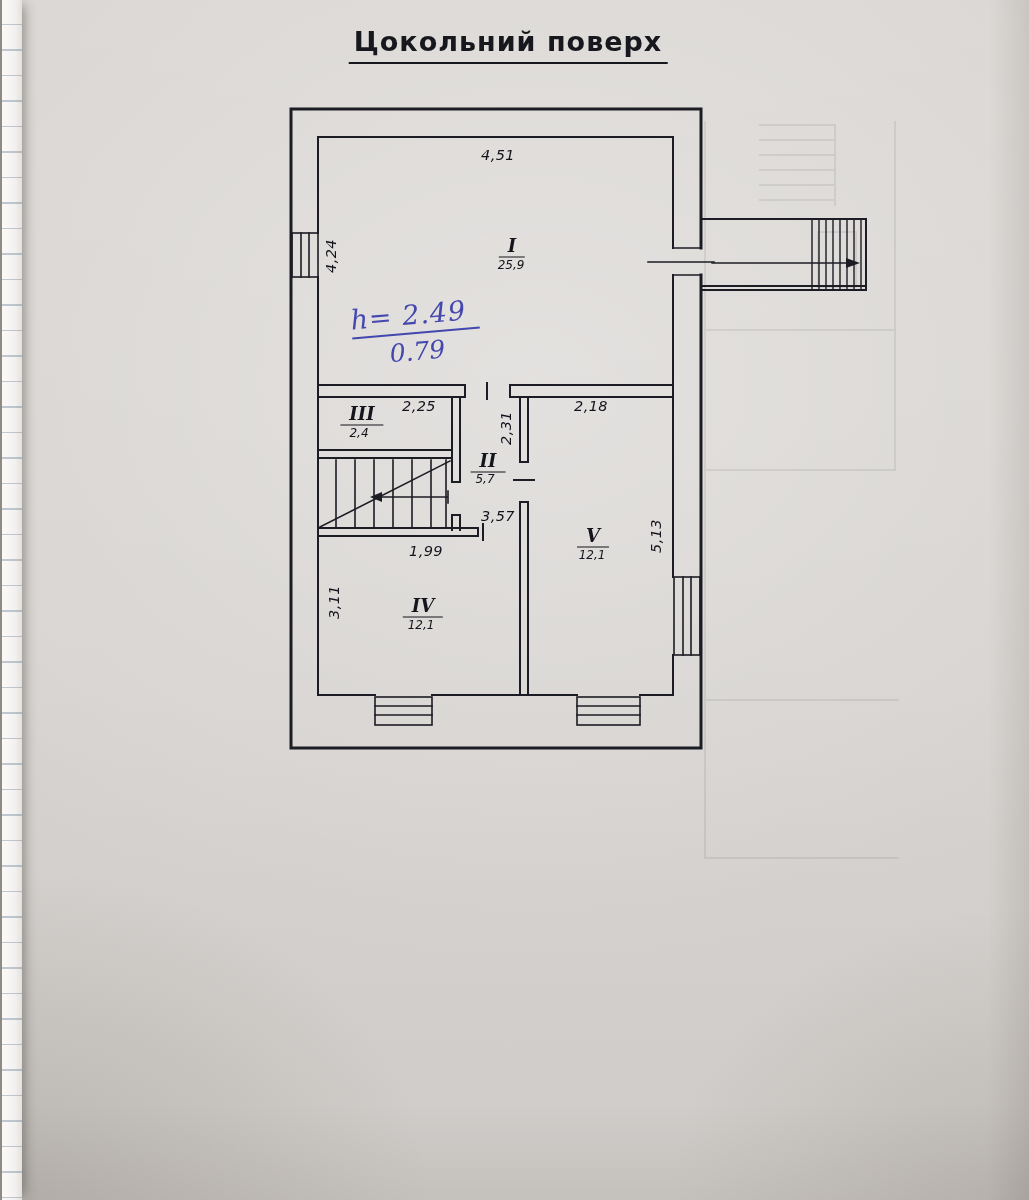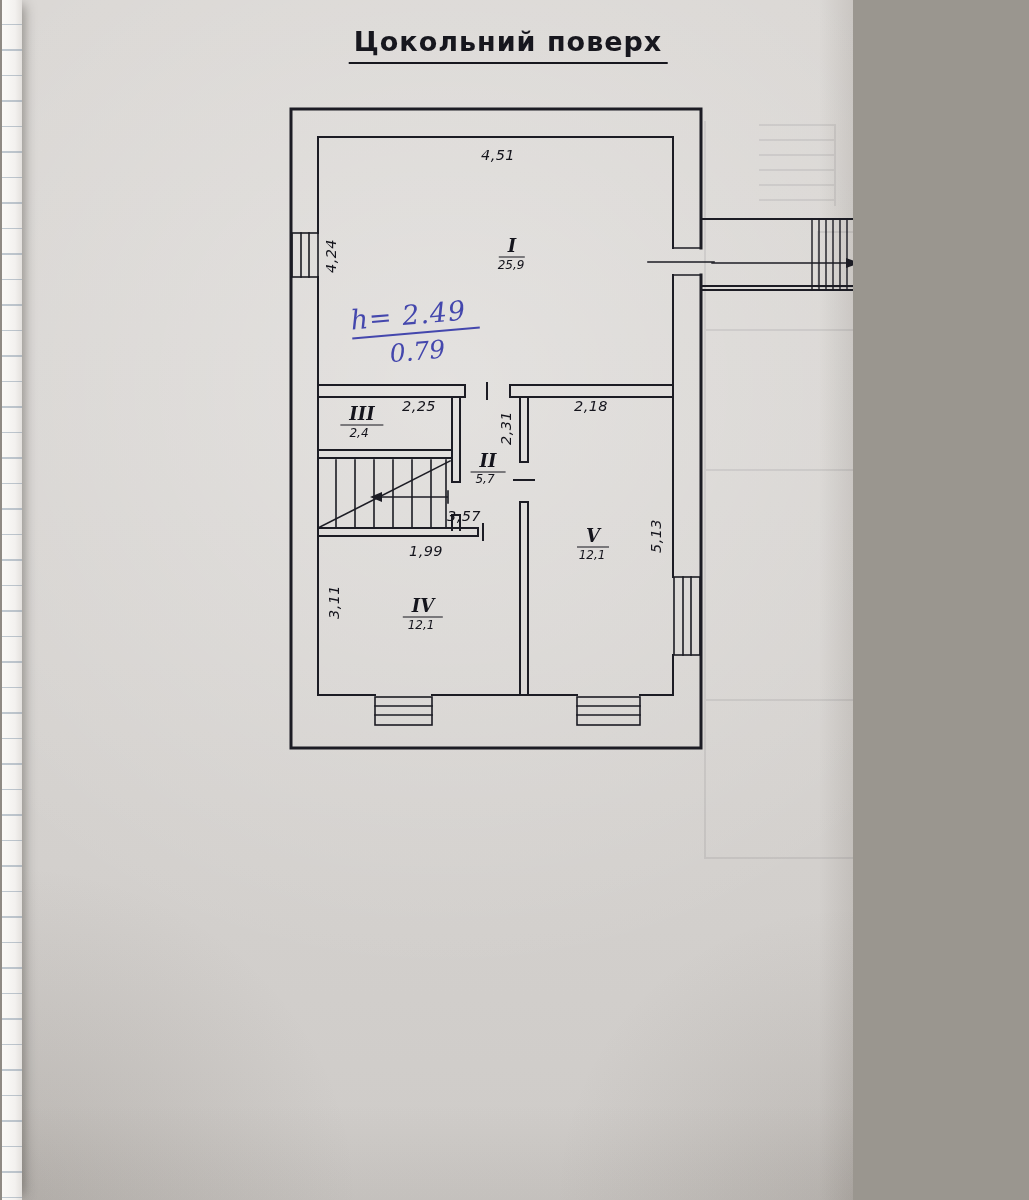--- a/index.html
+++ b/index.html
@@ -1,23 +1,22 @@
 <!DOCTYPE html>
 <html><head>
 <meta charset="utf-8">
 <style>
   html,body { margin:0; padding:0; background:#9a968f; }
   .paper {
-    position:relative; width:829px; height:1200px; overflow:hidden;
+    position:relative; width:1029px; height:1200px; overflow:hidden;
     background:
       radial-gradient(120% 80% at 52% 32%, rgba(255,255,255,.30), rgba(255,255,255,0) 62%),
       linear-gradient(180deg, #dad7d4 0%, #d6d3d0 55%, #cecbc8 100%);
     font-family:"DejaVu Sans", sans-serif;
     color:#15151c;
-    padding-left:24px;
   }
   .paper::after {
     content:""; position:absolute; inset:0; pointer-events:none;
     background:
       radial-gradient(60% 40% at 0% 100%, rgba(70,60,50,.16), transparent 70%),
       radial-gradient(50% 35% at 100% 100%, rgba(70,60,50,.13), transparent 70%),
       linear-gradient(270deg, rgba(80,70,60,.12), transparent 4%),
       linear-gradient(0deg, rgba(80,70,60,.08), transparent 8%);
   }
   .notebook-edge {
@@ -148,21 +147,21 @@
         <path d="M3 857 c5 1 7 6 3 10 c-2 2 -4 3 -3 5 M11 860 c4 1 5 6 1 9"></path>
       </g>
     </g>
   </svg>
 
   <div class="lbl dim" style="left:498px;top:155px">4,51</div>
   <div class="lbl dim vert" style="left:331px;top:256px">4,24</div>
   <div class="lbl dim" style="left:419px;top:406px">2,25</div>
   <div class="lbl dim vert" style="left:506px;top:428px">2,31</div>
   <div class="lbl dim" style="left:591px;top:406px">2,18</div>
-  <div class="lbl dim" style="left:464px;top:516px">3,57</div>
+  <div class="lbl dim" style="left:498px;top:516px">3,57</div>
   <div class="lbl dim" style="left:426px;top:551px">1,99</div>
   <div class="lbl dim vert" style="left:334px;top:602px">3,11</div>
   <div class="lbl dim vert" style="left:656px;top:536px">5,13</div>
 
   <div class="lbl numeral" style="left:512px;top:246px">I</div>
   <div class="lbl area" style="left:511px;top:265px">25,9</div>
 
   <div class="lbl numeral" style="left:362px;top:414px">III</div>
   <div class="lbl area" style="left:359px;top:433px">2,4</div>
 

